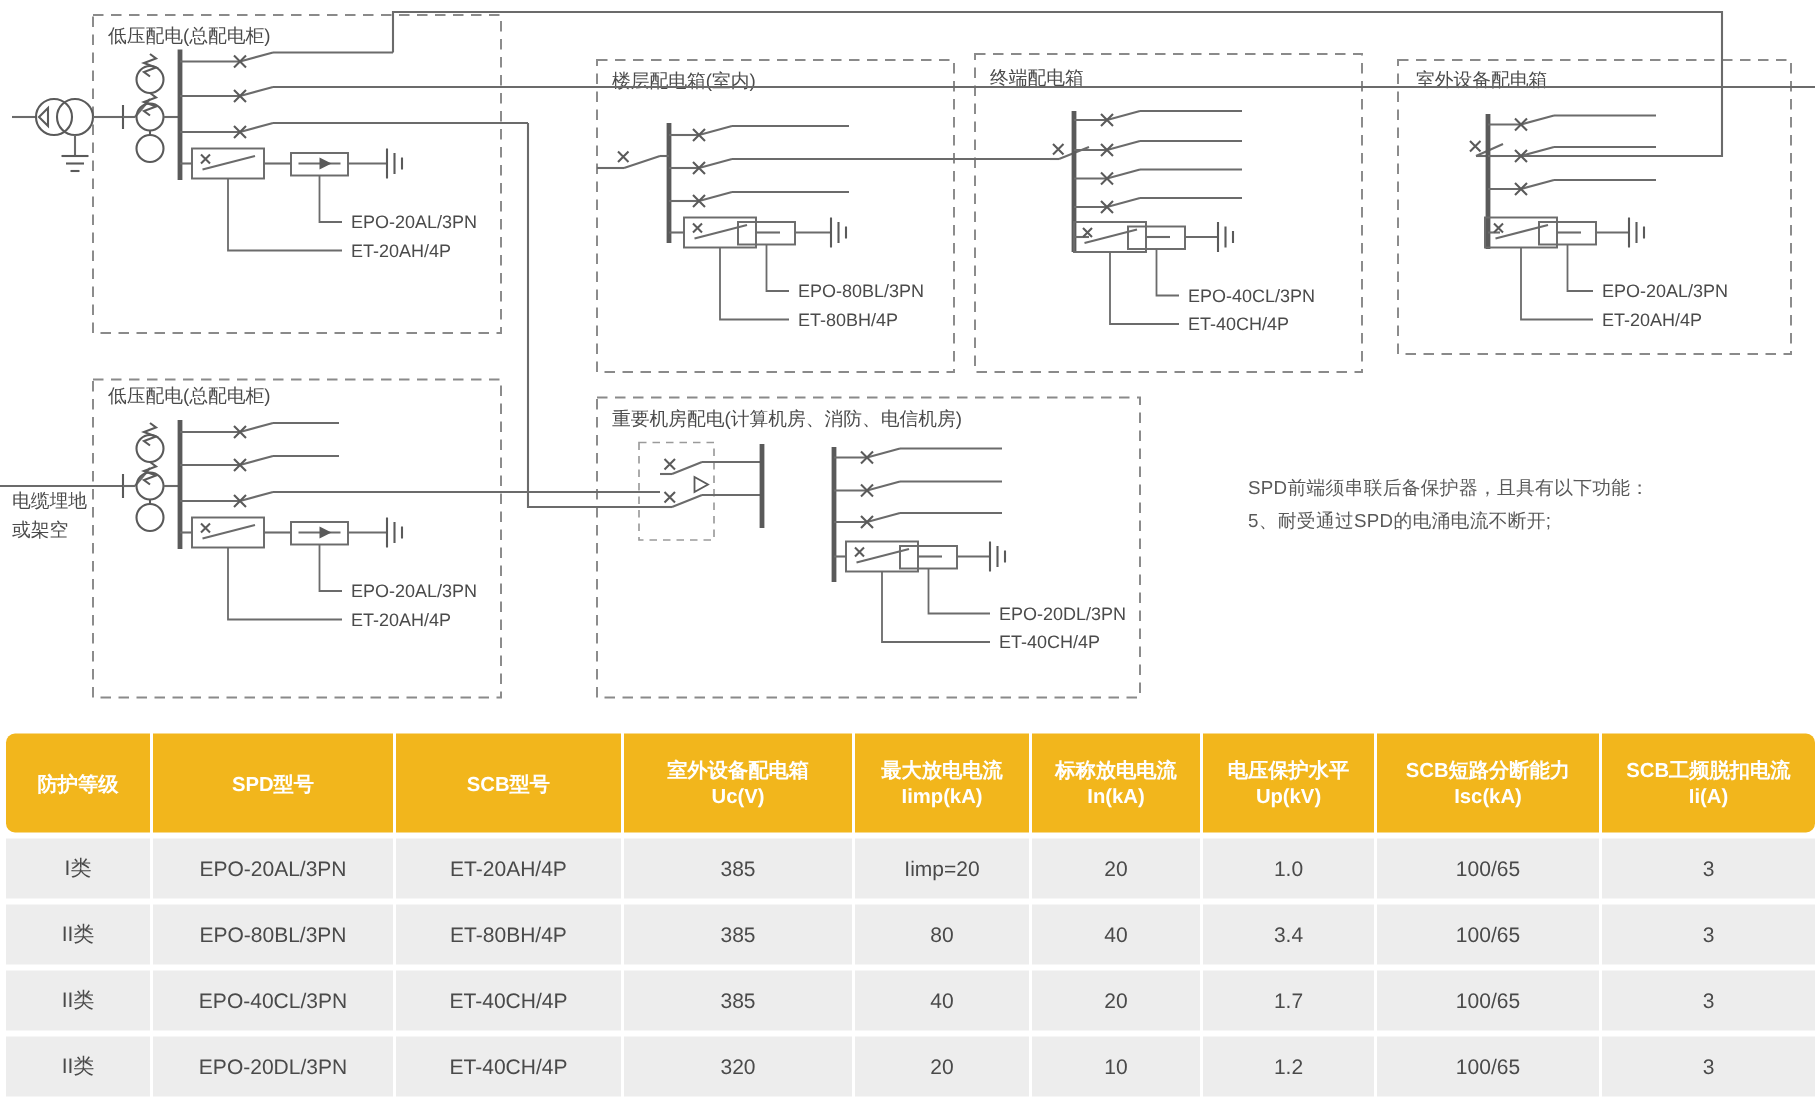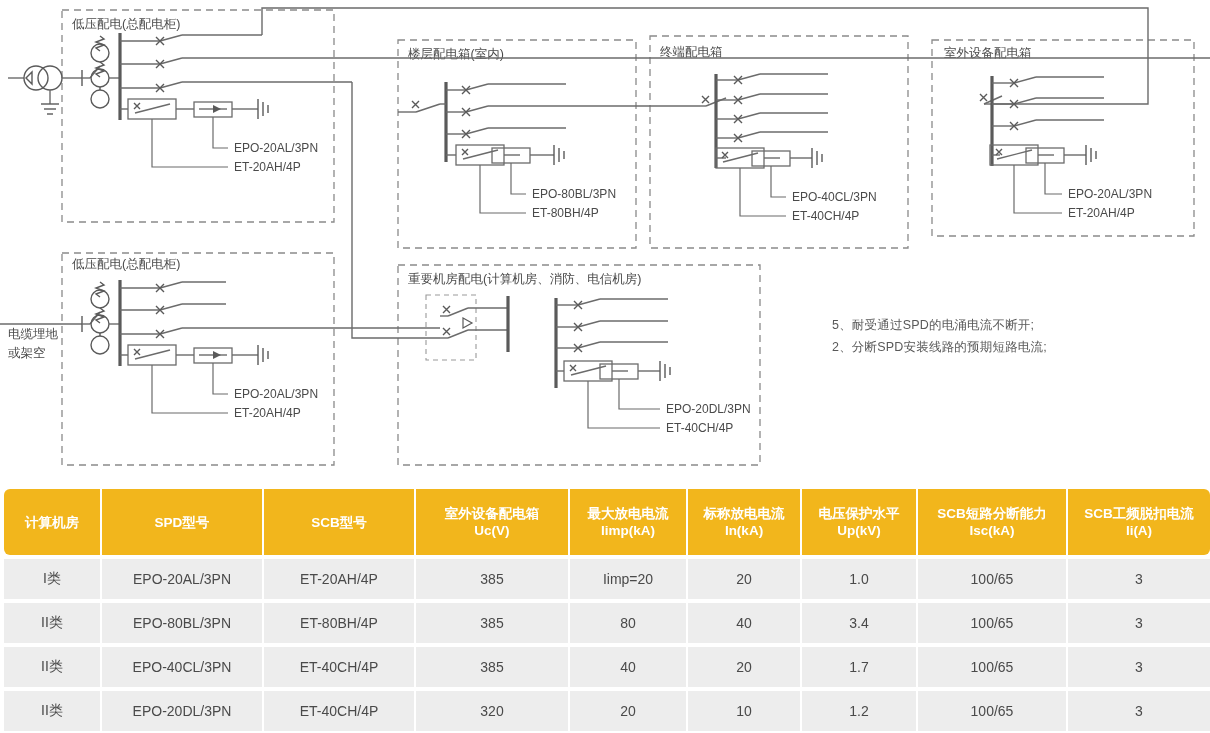--- a/index.html
+++ b/index.html
@@ -335,41 +335,41 @@
       <line class="sym" x1="670" y1="367" x2="670" y2="375"></line>
       <path class="lead" d="M588 381 L588 428 L660 428"></path>
       <path class="lead" d="M619 379 L619 409 L660 409"></path>
       <text class="lbl" x="666" y="413">EPO-20DL/3PN</text>
       <text class="lbl" x="666" y="432">ET-40CH/4P</text>
     </g>
 
   </svg>
 
   <div class="note-block">
+    <div class="note-line">SPD前端须串联后备保护器，且具有以下功能：</div>
     <div class="note-line">5、耐受通过SPD的电涌电流不断开;</div>
-    <div class="note-line">2、分断SPD安装线路的预期短路电流;</div>
   </div>
 
   <div class="tbl-wrap">
     <table class="spd">
       <colgroup>
         <col class="c0">
           <col class="c1">
           <col class="c2">
           <col class="c3">
           <col class="c4">
         <col class="c5">
           <col class="c6">
           <col class="c7">
           <col class="c8">
       </colgroup>
       <thead>
         <tr>
           <th>
-            <div>计算机房</div>
+            <div>防护等级</div>
           </th>
           <th>
             <div>SPD型号</div>
           </th>
           <th>
             <div>SCB型号</div>
           </th>
           <th>
             <div>室外设备配电箱</div>
             <div>Uc(V)</div>

